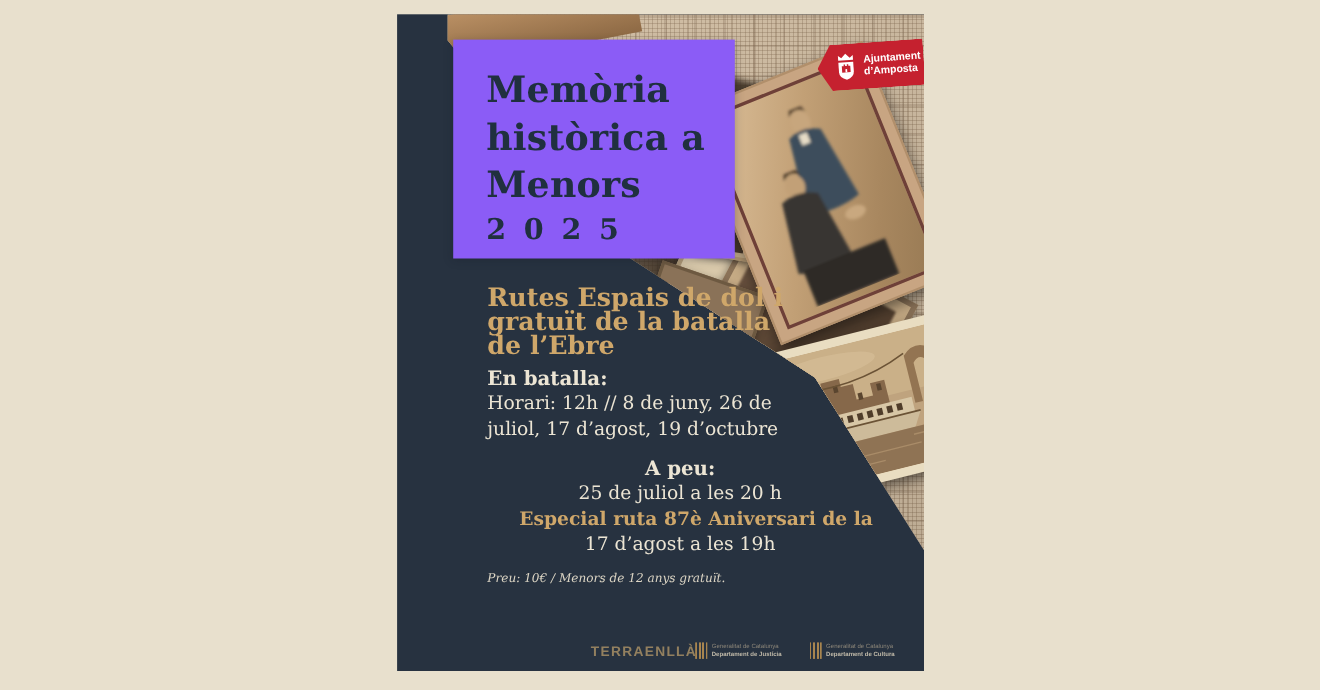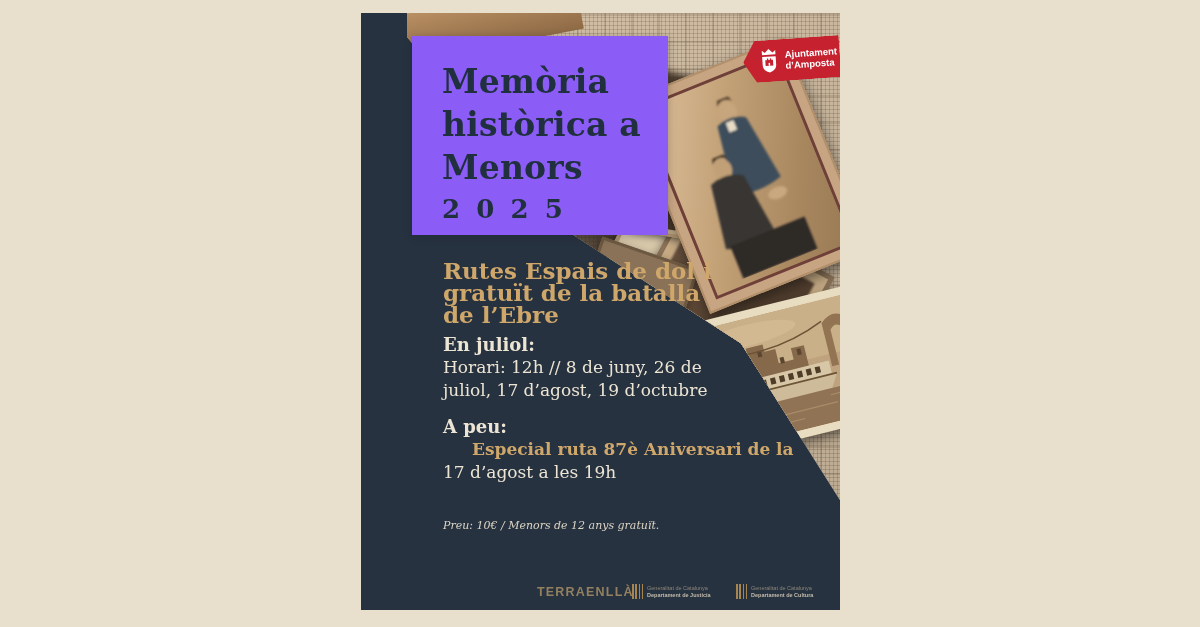--- a/index.html
+++ b/index.html
@@ -108,21 +108,21 @@
     font-family:"Liberation Sans", sans-serif;
     font-size:9.5px;line-height:11px;font-weight:bold;color:#ffffff;
   }
 
   
   .txt{position:absolute;left:82px;color:#ece5d4;}
   .nowrap{display:block;white-space:nowrap;}
   .subtitle{top:247px;}
   .subtitle .nowrap{font-size:23px;line-height:22px;font-weight:bold;color:#cfa76a;}
   .sec-boat{top:320px;}
-  .sec-walk{top:402px;}
+  .sec-walk{top:402px;text-align:center;}
   .sec-head{font-size:18px;line-height:23px;font-weight:bold;}
   .sec-line{font-size:17px;line-height:23px;}
   .sec-highlight{font-size:17px;line-height:23px;font-weight:bold;color:#cfa76a;margin-left:29px;}
   .sales{top:504px;}
   .sales .nowrap{font-size:11px;line-height:18px;font-style:italic;color:#ddd6c5;}
 
   
   .logos{position:absolute;left:0;top:565px;width:479px;height:32px;}
   .logo{position:absolute;display:flex;align-items:center;}
   .logo-laperla{left:74px;top:2px;flex-direction:column;align-items:center;margin-top:29px;}
@@ -261,27 +261,28 @@
       </div>
     </div>
 
     <div class="txt subtitle">
       <span class="nowrap">Rutes Espais de dol i</span>
       <span class="nowrap">gratuït de la batalla</span>
       <span class="nowrap">de l’Ebre</span>
     </div>
 
     <div class="txt sec-boat">
-      <span class="nowrap sec-head">En juliol:</span>
+      <span class="nowrap sec-head">En batalla:</span>
       <span class="nowrap sec-line">Horari: 12h // 8 de juny, 26 de</span>
       <span class="nowrap sec-line">juliol, 17 d’agost, 19 d’octubre</span>
     </div>
 
     <div class="txt sec-walk">
       <span class="nowrap sec-head">A peu:</span>
+      <span class="nowrap sec-line">25 de juliol a les 20 h</span>
       <span class="nowrap sec-highlight">Especial ruta 87è Aniversari de la</span>
       <span class="nowrap sec-line">17 d’agost a les 19h</span>
     </div>
 
     <div class="txt sales">
       <span class="nowrap">Preu: 10€ / Menors de 12 anys gratuït.</span>
     </div>
 
     <div class="logos">
       <div class="logo logo-laperla">

